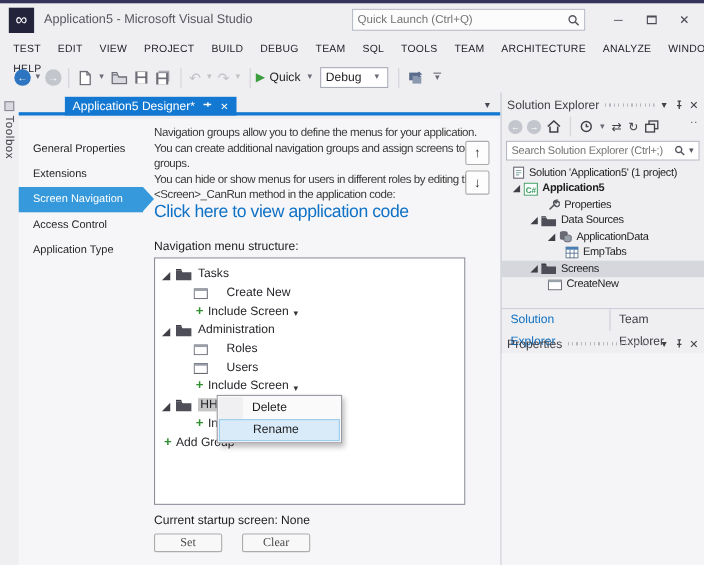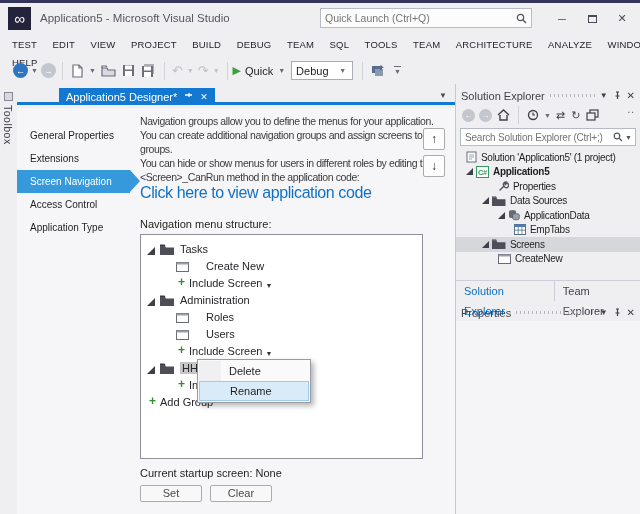--- a/index.html
+++ b/index.html
@@ -87,21 +87,21 @@
               box-shadow:3px 3px 5px rgba(0,0,0,0.28); z-index:10; padding:1px; }
   .ctx-gutter { position:absolute; left:1px; top:1px; bottom:1px; width:22px; background:#F0F0F3; }
   .ctx-item { position:relative; height:20px; line-height:20px; padding-left:30px; font-size:11px; color:#1E1E1E; cursor:default; }
   .ctx-item.hover { background:#D9EBF9; border:1px solid #9CCBEC; line-height:18px; }
 
   .updown { position:absolute; left:293px; width:22px; height:22px; background:#FDFDFD; border:1px solid #ABABAB;
             border-radius:2px; display:flex; align-items:center; justify-content:center; font-size:12px; color:#2B2B2B; cursor:default; }
   .btn-up { top:20px; } .btn-down { top:47px; }
 
   .startup-line { margin-top:8px; font-size:11px; color:#1E1E1E; }
-  .btn-row { margin-top:6px; display:flex; gap:8px; }
+  .btn-row { margin-top:6px; display:flex; gap:18px;font-family:Liberation Serif, serif; }
   .std-btn { width:62px; height:17px; background:#F8F8F8; border:1px solid #ACACAC; border-radius:2px;
              font-size:11px; color:#4A4A4A; text-align:center; line-height:15px; cursor:default; }
 
   
   .right-panel { position:absolute; right:0; top:84px; width:185px; bottom:0; background:#EFEFF2; border-left:1px solid #C6C9D4;margin-left:44px; }
   .panel-header { display:flex; align-items:center; height:17px; padding:0 5px; gap:5px; }
   .panel-title { font-size:11px; color:#3F3F46; white-space:nowrap; }
   .dots { flex:1; height:3px; background-image:repeating-linear-gradient(90deg,#A8A8B2 0,#A8A8B2 1px,transparent 1px,transparent 4px); opacity:0.8; }
   .ph-icon { font-size:8px; color:#3F3F46; cursor:default; }
   .ph-close { font-size:10px; color:#3F3F46; cursor:default; }

